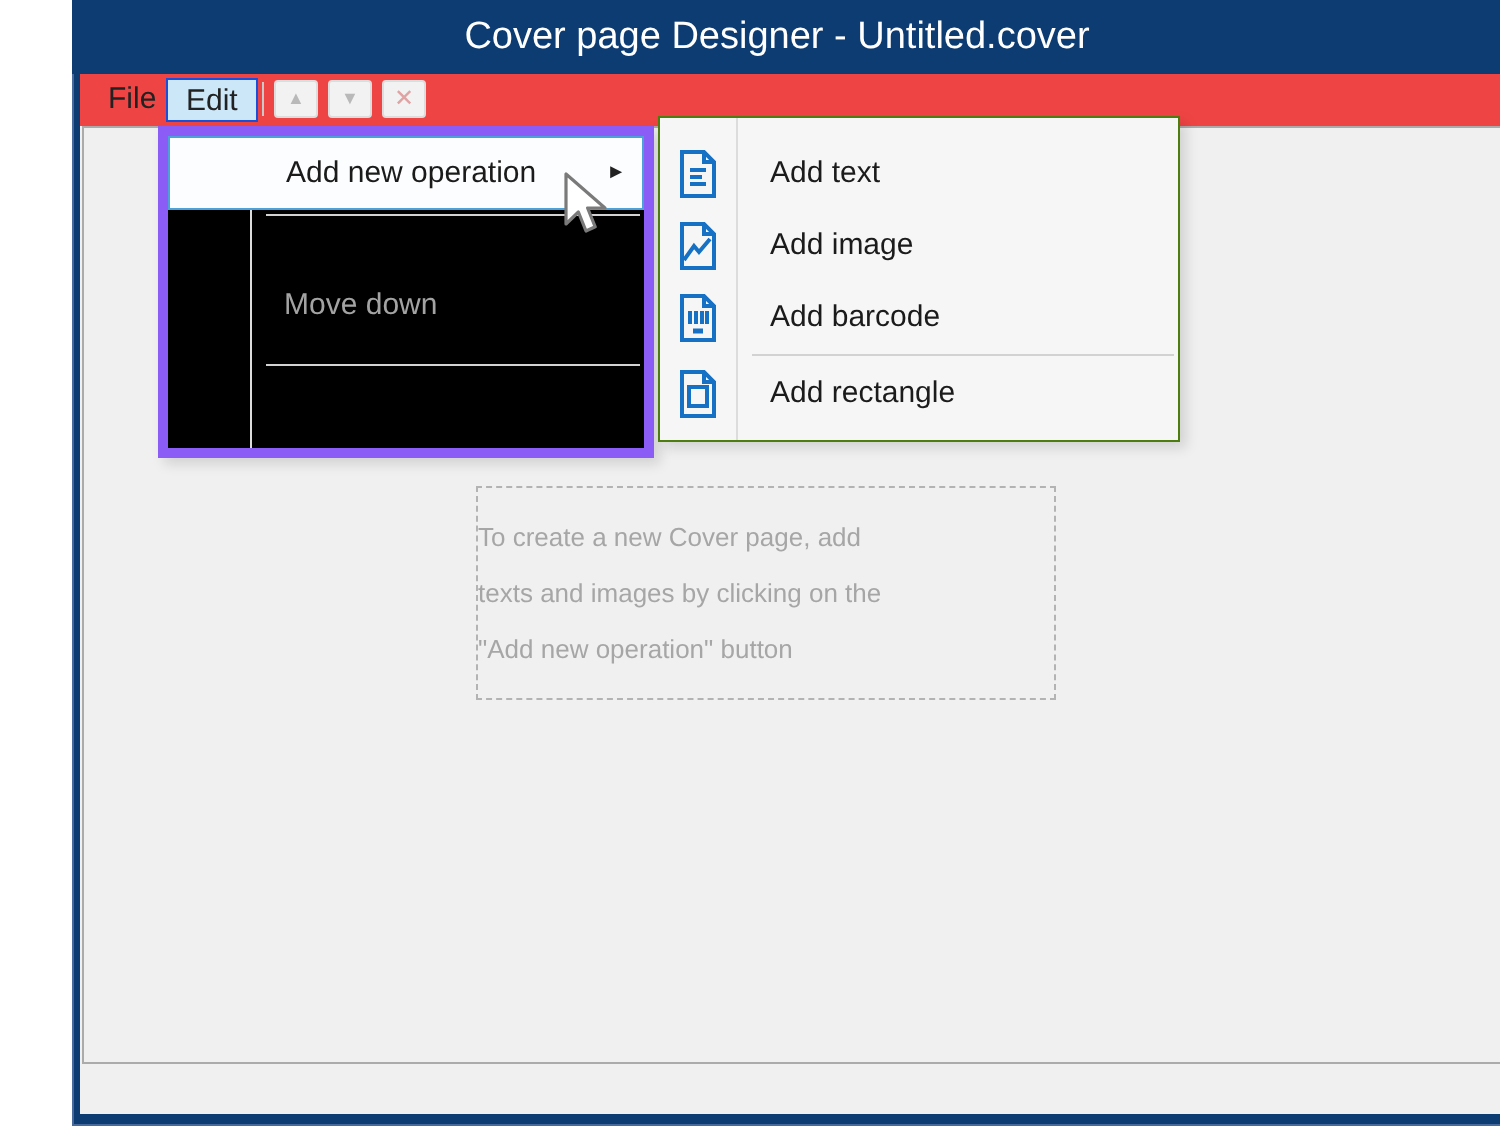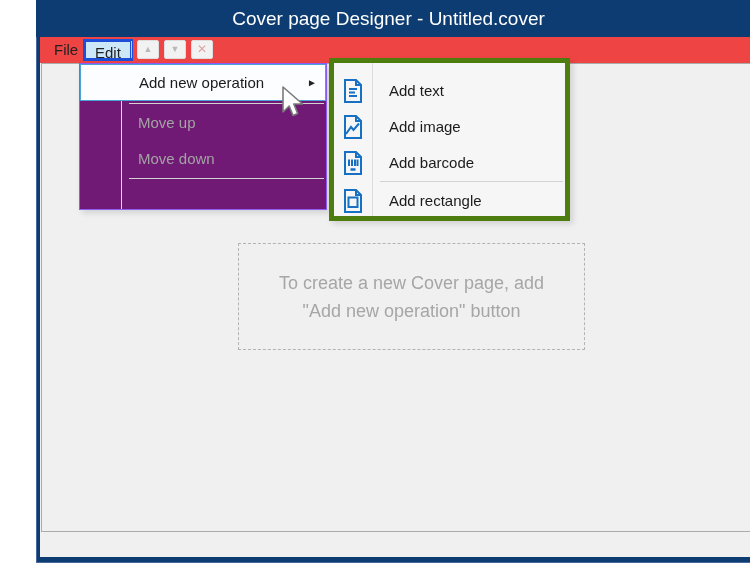--- a/index.html
+++ b/index.html
@@ -30,80 +30,80 @@
   .client { position:absolute; left:4px; top:37px; width:742px; height:520px; background:#f0f0f0; }
 
   
   .menubar { position:absolute; left:4px; top:37px; width:742px; height:26px; background:#ef4444; }
   .menubar-item {
     position:absolute; top:2px; height:22px; line-height:21px;
     font-size:15px; color:#222; padding:0 8px;
   }
   .menubar-item.file { left:6px; }
   .menubar-item.edit {
-    left:43px; background:#cbe7f8; border:3px solid #1d4ed8; padding:0 9px;
+    left:43px; background:#cbe7f8; border:1px solid #1d4ed8; padding:0 9px;
   }
   .menubar-sep { position:absolute; left:91px; top:4px; width:1px; height:17px; background:#c9c9c9; }
   .tool-btn {
     position:absolute; top:3px; width:22px; height:19px;
     border:1px solid #dddddd; border-radius:2px; background:#f2f2f2;
     text-align:center; line-height:17px; font-size:9px; color:#b9b9b9;
   }
   .tool-btn.up   { left:97px; }
   .tool-btn.down { left:124px; }
   .tool-btn.del  { left:151px; font-size:12px; color:#dfa3a3; }
 
   
   .canvas-panel {
     position:absolute; left:5px; top:63px; width:740px; height:469px;
     border:1px solid #ababab; background:#f0f0f0;
   }
   .placeholder-box {
-    position:absolute; left:196px; top:179px; width:347px; height:107px;
-    border:1px dashed #b3b3b3; color:#a6a6a6; font-size:18px; line-height:28px;
-    display:flex; flex-direction:column; justify-content:center; text-align:center;
+    position:absolute; left:196px; top:179px; width:290px; height:107px;
+    border:1px dashed #b3b3b3; color:#a6a6a6; font-size:13px; line-height:28px;
+    display:flex; flex-direction:column; justify-content:center; 
   }
   .placeholder-box span { display:block; }
 
   
   .statusbar {
     position:absolute; left:4px; top:533px; width:742px; height:24px;
     background:#f0f0f0; font-size:14px; color:#1a1a1a; line-height:24px;
     padding-left:6px;
   }
 
   
   .edit-dropdown {
-    position:absolute; left:43px; top:63px; width:248px; height:147px;
-    background:#701a75; border:1px solid #8b5cf6;
+    position:absolute; left:43px; top:63px; width:248px; height:166px;
+    background:#000000; border:5px solid #8b5cf6;
     box-shadow:3px 3px 6px rgba(0,0,0,0.13); z-index:5;
   }
   .edit-dropdown .gutter { position:absolute; left:41px; top:0; bottom:0; width:1px; background:#dcdcdc; }
   .menu-row { position:absolute; left:0; right:0; height:36px; font-size:15px; line-height:36px; }
   .menu-row .lbl { position:absolute; left:58px; white-space:nowrap; }
   .menu-row.hl {
     left:0; right:0; top:0; height:37px;
     border:1px solid #4da1d9; background:#fcfdfe; line-height:35px;
   }
   .menu-row.hl .lbl { color:#1b1b1b; }
   .menu-row .sub-arrow {
     position:absolute; right:8px; top:0; font-size:10px; color:#222;
   }
   .menu-row.dis .lbl { color:#a3a3a3; }
   .row-moveup   { top:41px; }
-  .row-movedown { top:77px; }
+  .row-movedown { top:67px; }
   .row-delete   { top:116px; height:32px; line-height:32px; }
   .menu-sep { position:absolute; left:49px; right:2px; height:1px; background:#d2d2d2; }
   .sep-1 { top:39px; }
   .sep-2 { top:114px; }
 
   
   .add-submenu {
-    position:absolute; left:293px; top:58px; width:241px; height:163px;
-    background:#f6f6f6; border:5px solid #4d7c0f;
+    position:absolute; left:293px; top:58px; width:261px; height:163px;
+    background:#f6f6f6; border:1px solid #4d7c0f;
     box-shadow:3px 3px 6px rgba(0,0,0,0.13); z-index:6;
   }
   .add-submenu .gutter { position:absolute; left:38px; top:0; bottom:0; width:1px; background:#dcdcdc; }
   .sub-row { position:absolute; left:0; right:0; height:36px; font-size:15px; line-height:36px; color:#1b1b1b; }
   .sub-row .lbl { position:absolute; left:55px; white-space:nowrap; }
   .sub-row .ic { position:absolute; left:6px; top:5px; width:26px; height:26px; }
   .sub-row-1 { top:10px; }
   .sub-row-2 { top:46px; }
   .sub-row-3 { top:82px; }
   .sub-row-4 { top:120px;padding-left:11px; }
@@ -120,20 +120,21 @@
   <div class="titlebar">
     <div class="titlebar-title">Cover page Designer - Untitled.cover</div>
     <div class="close-btn">✕</div>
   </div>
 
   <div class="client"></div>
 
   <div class="canvas-panel">
     <div class="placeholder-box">
       <span>To create a new Cover page, add</span>
+      <span>texts and images by clicking on the</span>
       <span>"Add new operation" button</span>
     </div>
   </div>
 
   <div class="menubar">
     <div class="menubar-item file">File</div>
     <div class="menubar-item edit">Edit</div>
     <div class="menubar-sep"></div>
     <div class="tool-btn up">▲</div>
     <div class="tool-btn down">▼</div>
@@ -142,23 +143,20 @@
 
   <div class="edit-dropdown">
     <div class="gutter"></div>
 
     <div class="menu-row hl">
       <span class="lbl">Add new operation</span>
       <span class="sub-arrow">►</span>
     </div>
     <div class="menu-sep sep-1"></div>
 
-    <div class="menu-row dis row-moveup">
-      <span class="lbl">Move up</span>
-    </div>
     <div class="menu-row dis row-movedown">
       <span class="lbl">Move down</span>
     </div>
     <div class="menu-sep sep-2"></div>
 
   </div>
 
   <div class="add-submenu">
     <div class="gutter"></div>
 

